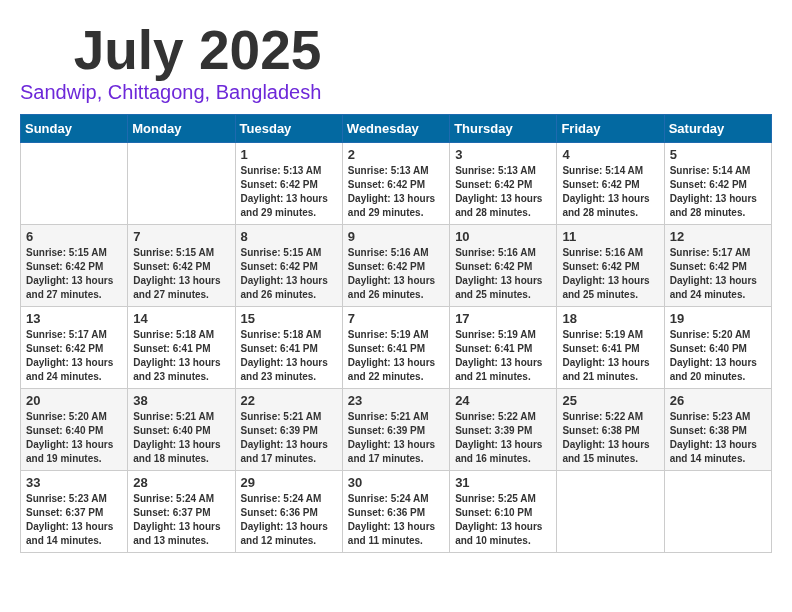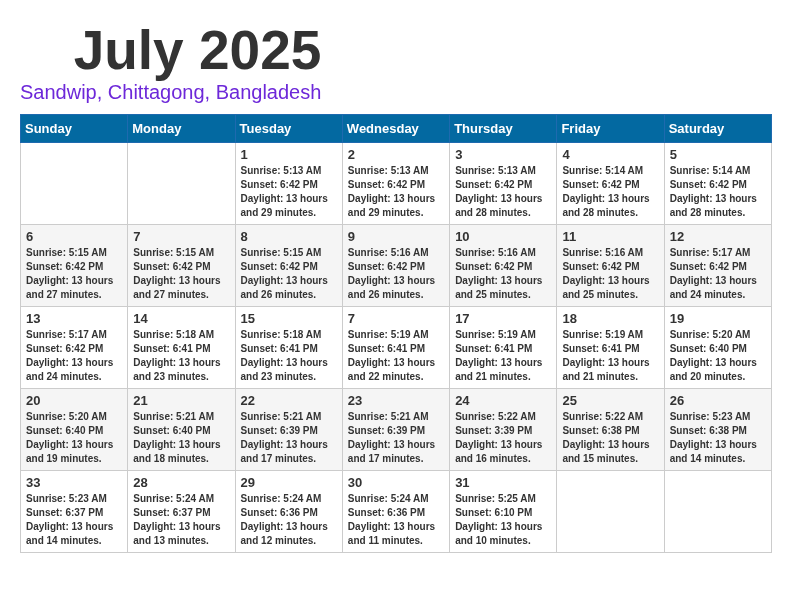--- a/index.html
+++ b/index.html
@@ -236,21 +236,21 @@
         </td>
       </tr>
       <tr>
         <td>
           <span class="day-number">20</span>
           <div class="day-info">Sunrise: 5:20 AM
 Sunset: 6:40 PM
 Daylight: 13 hours and 19 minutes.</div>
         </td>
         <td>
-          <span class="day-number">21</span>
+          <span class="day-number">38</span>
           <div class="day-info">Sunrise: 5:21 AM
 Sunset: 6:40 PM
 Daylight: 13 hours and 18 minutes.</div>
         </td>
         <td>
           <span class="day-number">22</span>
           <div class="day-info">Sunrise: 5:21 AM
 Sunset: 6:39 PM
 Daylight: 13 hours and 17 minutes.</div>
         </td>

